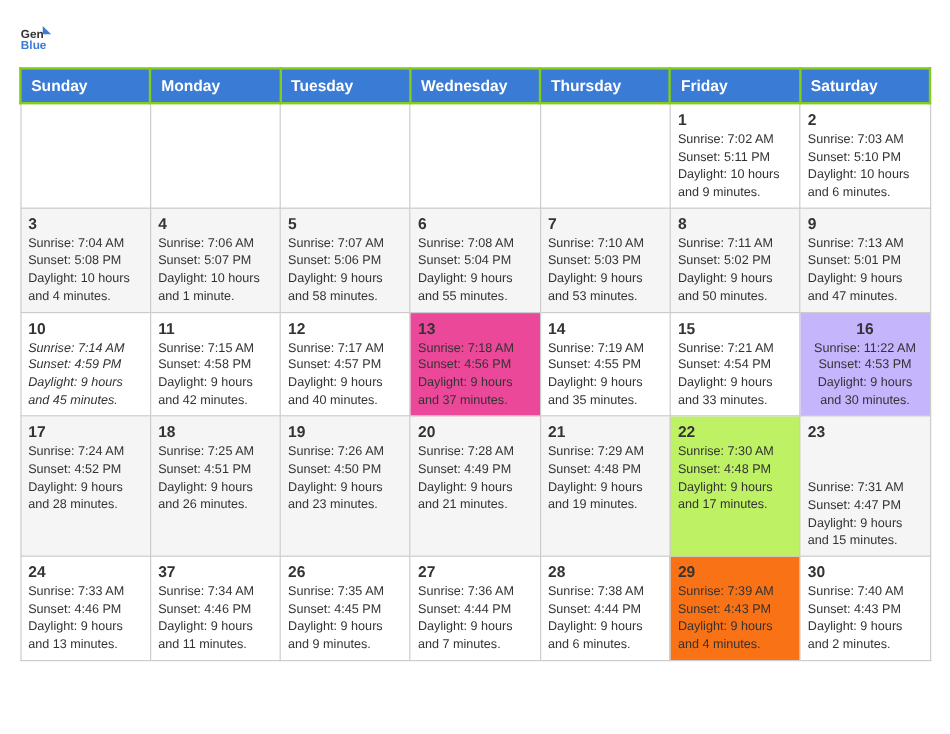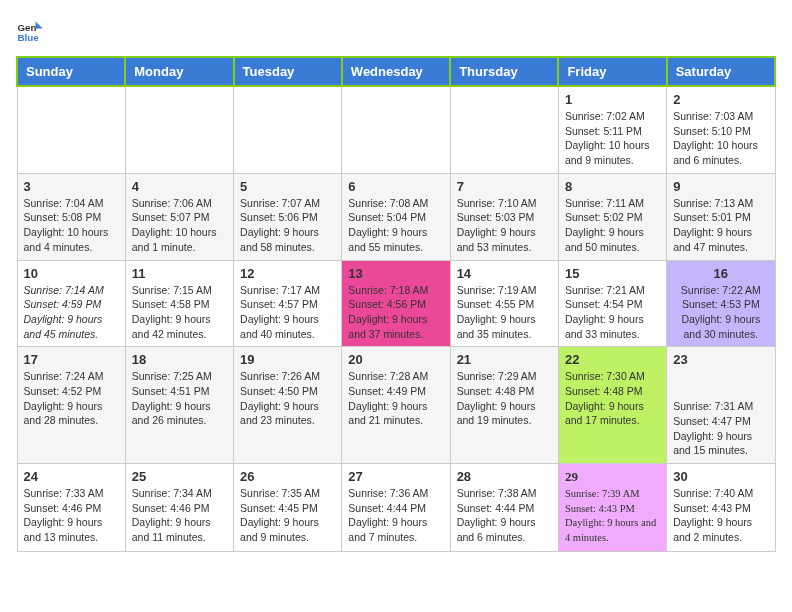--- a/index.html
+++ b/index.html
@@ -205,21 +205,21 @@
 Daylight: 9 hours and 35 minutes.</div>
         </td>
         <td style="background: rgb(255, 255, 255);">
           <span class="day-number">15</span>
           <div class="day-info" style="white-space: pre-line;">Sunrise: 7:21 AM
 Sunset: 4:54 PM
 Daylight: 9 hours and 33 minutes.</div>
         </td>
         <td style="background: #c4b5fd; text-align: center;">
           <span class="day-number">16</span>
-          <div class="day-info" style="white-space: pre-line;">Sunrise: 7:22 AM
+          <div class="day-info" style="white-space: pre-line;">Sunrise: 11:22 AM
 Sunset: 4:53 PM
 Daylight: 9 hours and 30 minutes.</div>
         </td>
       </tr>
       <tr>
         <td style="background: rgb(245, 245, 245);">
           <span class="day-number">17</span>
           <div class="day-info" style="white-space: pre-line;">Sunrise: 7:24 AM
 Sunset: 4:52 PM
 Daylight: 9 hours and 28 minutes.</div>
@@ -262,21 +262,21 @@
         </td>
       </tr>
       <tr>
         <td style="background: rgb(255, 255, 255);">
           <span class="day-number">24</span>
           <div class="day-info" style="white-space: pre-line;">Sunrise: 7:33 AM
 Sunset: 4:46 PM
 Daylight: 9 hours and 13 minutes.</div>
         </td>
         <td style="background: rgb(255, 255, 255);">
-          <span class="day-number">25</span>
+          <span class="day-number">37</span>
           <div class="day-info" style="white-space: pre-line;">Sunrise: 7:34 AM
 Sunset: 4:46 PM
 Daylight: 9 hours and 11 minutes.</div>
         </td>
         <td style="background: rgb(255, 255, 255);">
           <span class="day-number">26</span>
           <div class="day-info" style="white-space: pre-line;">Sunrise: 7:35 AM
 Sunset: 4:45 PM
 Daylight: 9 hours and 9 minutes.</div>
         </td>
@@ -285,21 +285,21 @@
           <div class="day-info" style="white-space: pre-line;">Sunrise: 7:36 AM
 Sunset: 4:44 PM
 Daylight: 9 hours and 7 minutes.</div>
         </td>
         <td style="background: rgb(255, 255, 255);">
           <span class="day-number">28</span>
           <div class="day-info" style="white-space: pre-line;">Sunrise: 7:38 AM
 Sunset: 4:44 PM
 Daylight: 9 hours and 6 minutes.</div>
         </td>
-        <td style="background: #f0abfc; font-family: Liberation Serif, serif;">
+        <td style="background: #f97316;">
           <span class="day-number">29</span>
           <div class="day-info" style="white-space: pre-line;">Sunrise: 7:39 AM
 Sunset: 4:43 PM
 Daylight: 9 hours and 4 minutes.</div>
         </td>
         <td style="background: rgb(255, 255, 255);">
           <span class="day-number">30</span>
           <div class="day-info" style="white-space: pre-line;">Sunrise: 7:40 AM
 Sunset: 4:43 PM
 Daylight: 9 hours and 2 minutes.</div>

